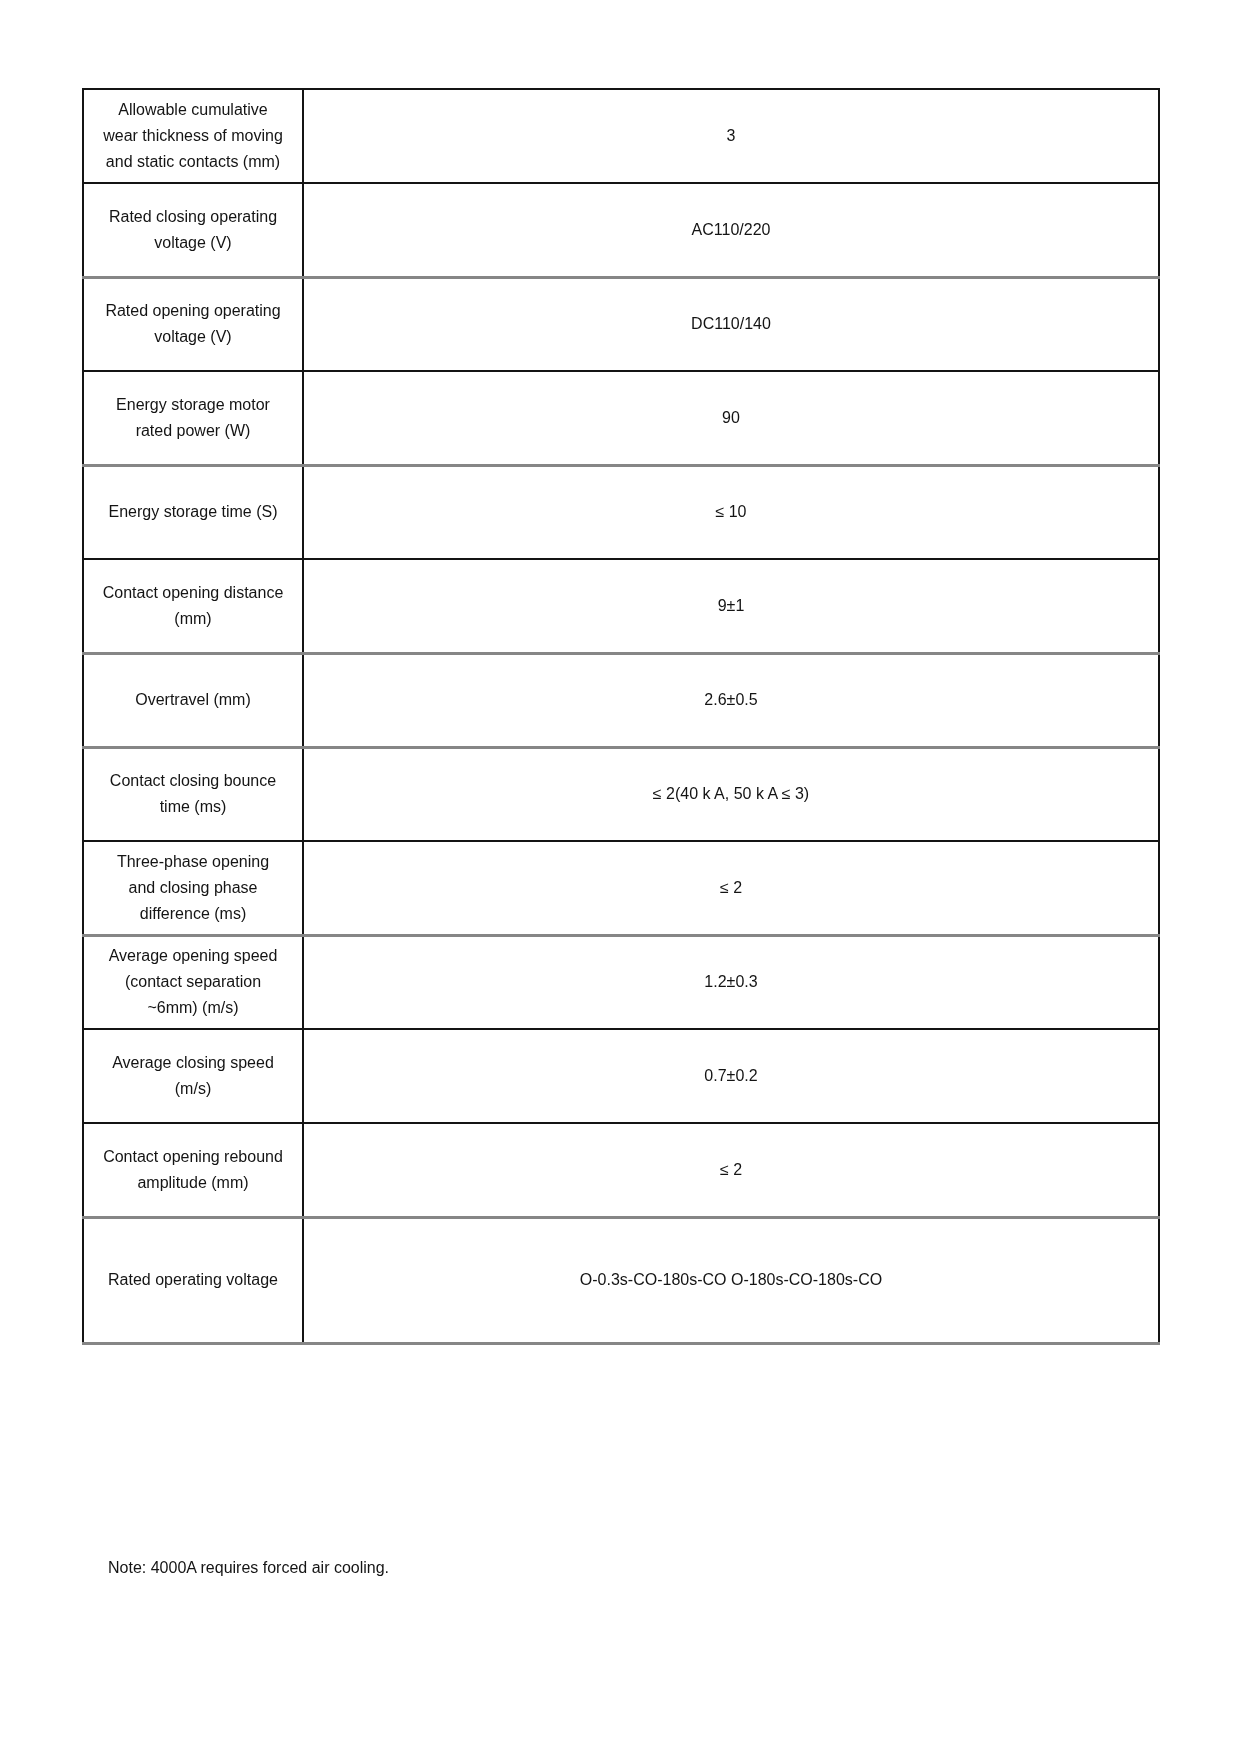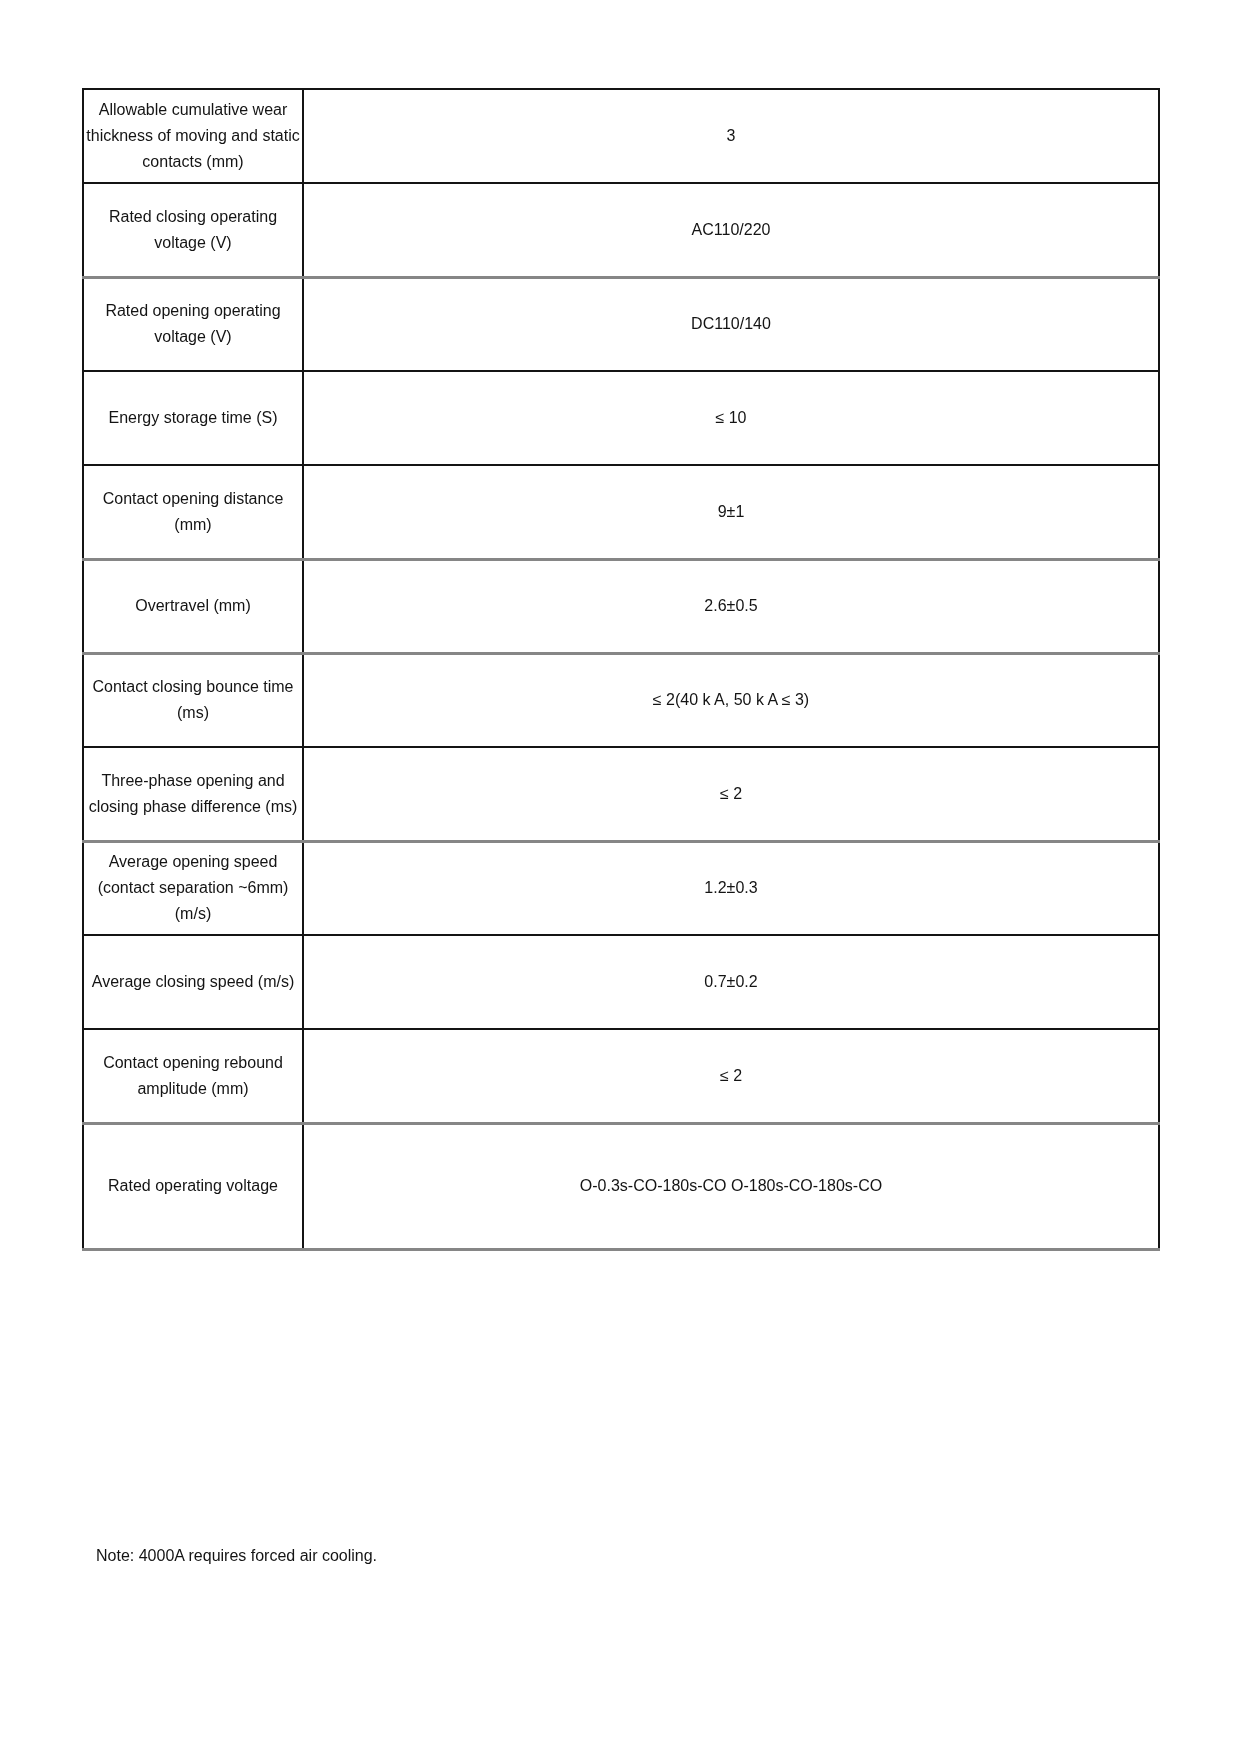--- a/index.html
+++ b/index.html
@@ -25,21 +25,21 @@
     table-layout: fixed;
     border-top: 2px solid #141414;
     border-left: 2px solid #141414;
     border-right: 2px solid #141414;
   }
   table.spec-table td {
     vertical-align: middle;
     text-align: center;
     font-size: 16px;
     line-height: 26px;
-    padding: 2px 2px;
+    padding: 2px 18px;
     word-wrap: break-word;
   }
   td.label-cell {
     border-right: 2px solid #141414;
   }
   tr.row {
     height: 94px;
   }
   tr.row-tall {
     height: 126px;
@@ -49,21 +49,21 @@
   }
   tr.b-thick > td {
     border-bottom: 3px solid #868686;
   }
   .note {
     position: absolute;
     left: 92px;
     top: 1540px;
     font-size: 16px;
     line-height: 24px;
-    margin: 4px;
+    margin: 16px;
   }
 </style>
 </head>
 <body>
 
 <div class="page">
 
   <table class="spec-table">
     <colgroup>
       <col style="width:220px">
@@ -74,20 +74,24 @@
           <td class="label-cell">Allowable cumulative wear thickness of moving and static contacts (mm)</td>
           <td class="value-cell">3</td>
         </tr>
         <tr class="row b-thick">
           <td class="label-cell">Rated closing operating voltage (V)</td>
           <td class="value-cell">AC110/220</td>
         </tr>
         <tr class="row b-thin">
           <td class="label-cell">Rated opening operating voltage (V)</td>
           <td class="value-cell">DC110/140</td>
+        </tr>
+        <tr class="row b-thick">
+          <td class="label-cell">Energy storage motor rated power (W)</td>
+          <td class="value-cell">90</td>
         </tr>
         <tr class="row b-thin">
           <td class="label-cell">Energy storage time (S)</td>
           <td class="value-cell">≤ 10</td>
         </tr>
         <tr class="row b-thick">
           <td class="label-cell">Contact opening distance (mm)</td>
           <td class="value-cell">9±1</td>
         </tr>
         <tr class="row b-thick">

